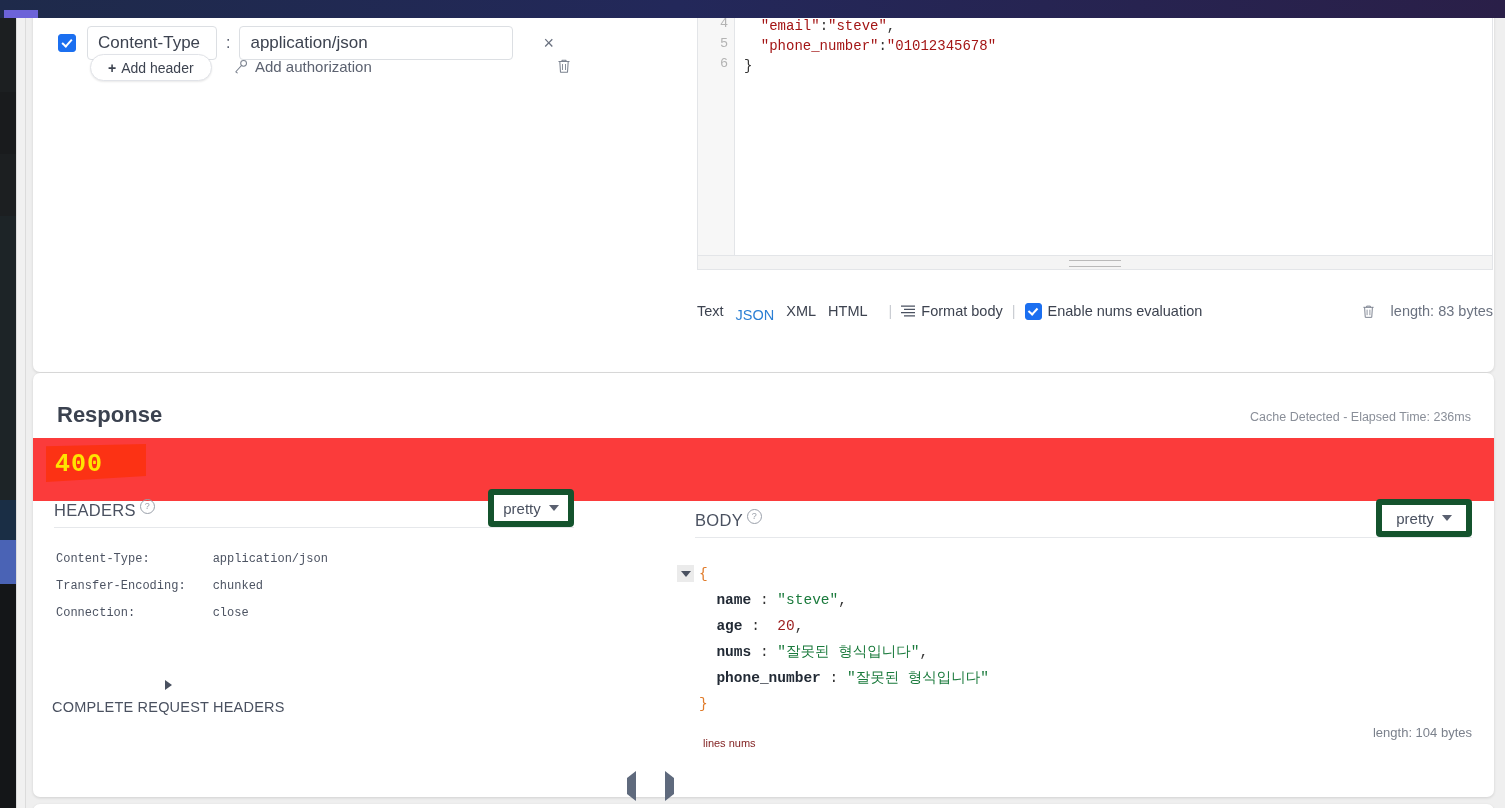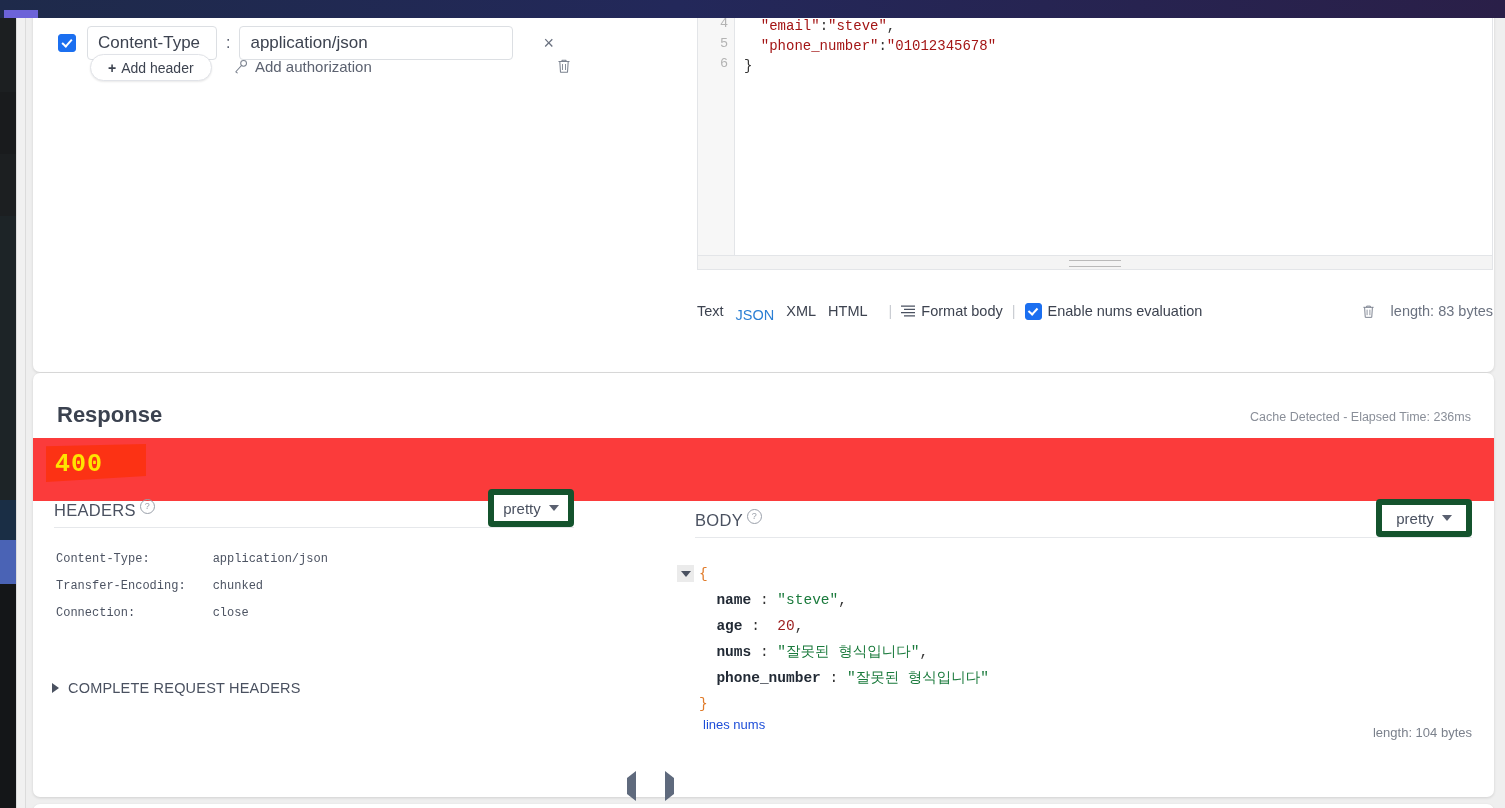--- a/index.html
+++ b/index.html
@@ -97,21 +97,21 @@
   .caret{width:0;height:0;border-left:5px solid transparent;border-right:5px solid transparent;
      border-top:6px solid #5a6070;}
   .rule{position:absolute;height:1px;background:#e6e8eb;}
   #hdr-rule{left:21px;top:36px;width:520px;}
   #hdr-table{position:absolute;left:21px;top:54px;font-family:"Liberation Mono",monospace;
      font-size:13.5px;color:#4c5362;line-height:25px;}
   #hdr-table td{padding:0;font-family:"Liberation Mono",monospace;font-size:12px;color:#4c5362;
      line-height:25px;}
   #hdr-table td.k2{padding-right:25px;}
   #complete-hdrs{position:absolute;left:19px;top:189px;display:flex;align-items:center;gap:9px;
-     font-size:14.5px;color:#4a5160;letter-spacing:.2px;cursor:pointer;}
+     font-size:14.5px;color:#4a5160;letter-spacing:.2px;cursor:pointer;flex-direction:column;}
   .tri-r{width:0;height:0;border-top:5px solid transparent;border-bottom:5px solid transparent;
      border-left:7px solid #4a5160;}
   .tri-l{width:0;height:0;border-top:7px solid transparent;border-bottom:7px solid transparent;
      border-right:9px solid #5f6a7d;}
   .tri-r-lg{width:0;height:0;border-top:7px solid transparent;border-bottom:7px solid transparent;
      border-left:9px solid #5f6a7d;}
   #nav-left{position:absolute;left:594px;top:405px;cursor:pointer;}
   #nav-right{position:absolute;left:632px;top:405px;cursor:pointer;}
   
   #body-col{position:absolute;left:630px;top:128px;width:831px;height:296px;}
@@ -122,21 +122,21 @@
   #json-view .row{position:relative;height:26px;white-space:pre;}
   .disc{position:absolute;left:-22px;top:4px;width:17px;height:17px;background:#ebebeb;cursor:pointer;}
   .disc:after{content:"";position:absolute;left:4px;top:6px;width:0;height:0;
      border-left:5px solid transparent;border-right:5px solid transparent;border-top:6px solid #4a5160;}
   .jb{color:#e07b2a;}
   .jk{color:#222a35;font-weight:bold;}
   .jv-s{color:#1a7a3c;}
   .jv-n{color:#9b1c1c;}
   .jp{color:#333;}
   .mark{position:absolute;background:#ffff00;z-index:-1;}
-  #lines-nums{position:absolute;left:40px;top:216px;font-size:13px;color:#1d4ed8;cursor:pointer;}
+  #lines-nums{position:absolute;left:40px;top:236px;font-size:11px;color:#7f1d1d;cursor:pointer;}
   #body-len{position:absolute;right:22px;top:224px;font-size:13px;color:#7b818c;}
   
   #card-bottom{left:9px;top:786px;width:1461px;height:40px;}
 </style>
 </head>
 <body>
 
 <div id="topbar"></div>
 <div id="topbar-accent"></div>
 

